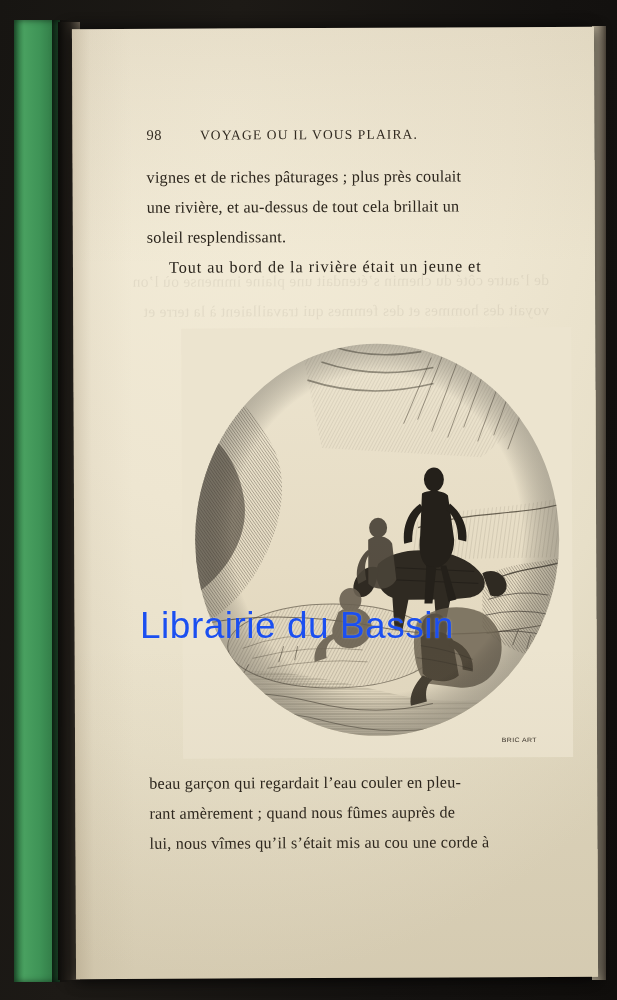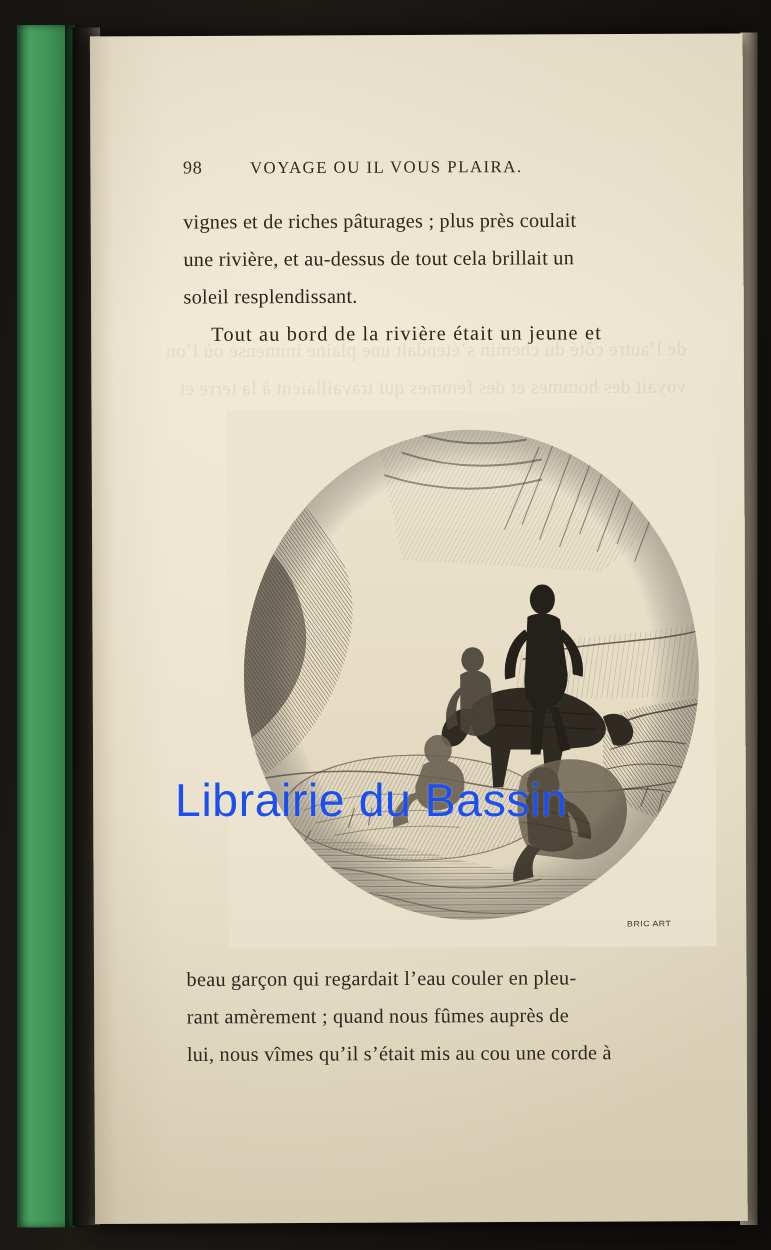--- a/index.html
+++ b/index.html
@@ -180,21 +180,21 @@
     font-size: 7px;
     letter-spacing: 0.4px;
     color: #3a332a;
     transform: scaleY(0.9);
   }
 
   
   .watermark {
     position: absolute;
     left: 62px;
-    top: 620px;
+    top: 605px;
     width: 470px;
     text-align: center;
     font-family: "Liberation Sans", sans-serif;
     font-size: 37px;
     color: #1b4ff0;
     letter-spacing: 0.5px;
     text-shadow: 0 0 2px rgba(255,255,255,0.35);
     pointer-events: none;
   }
 </style>

